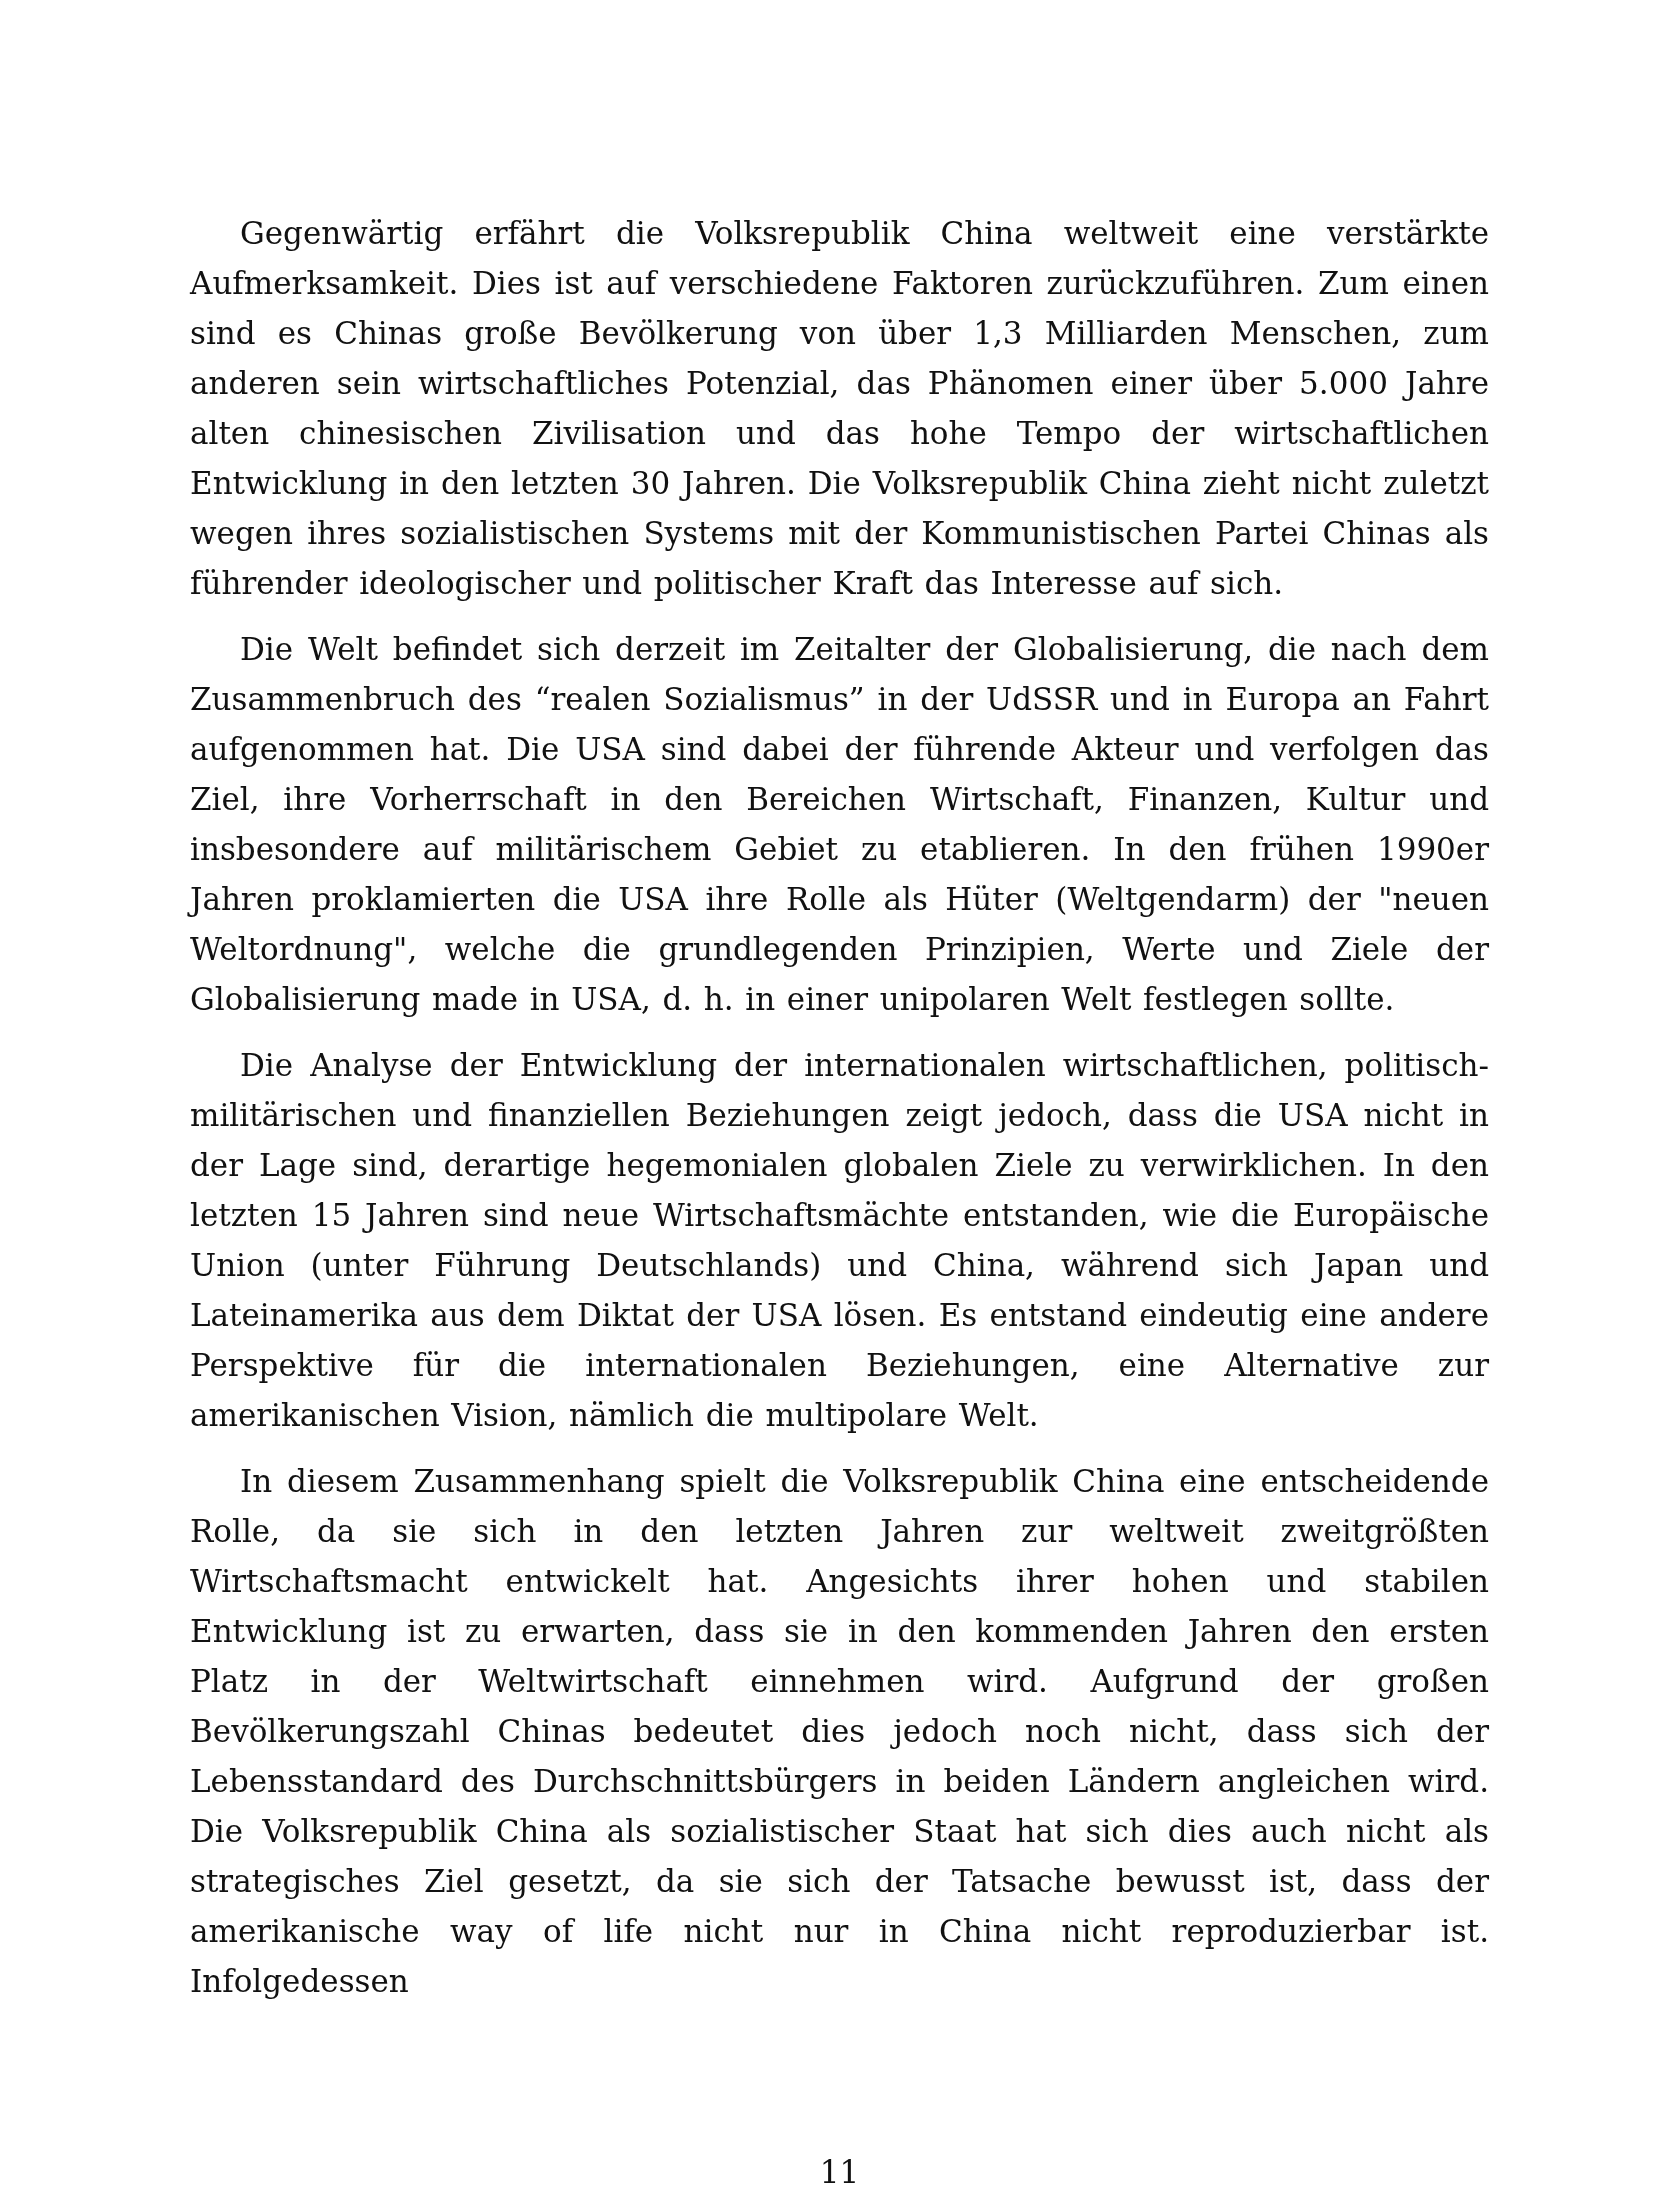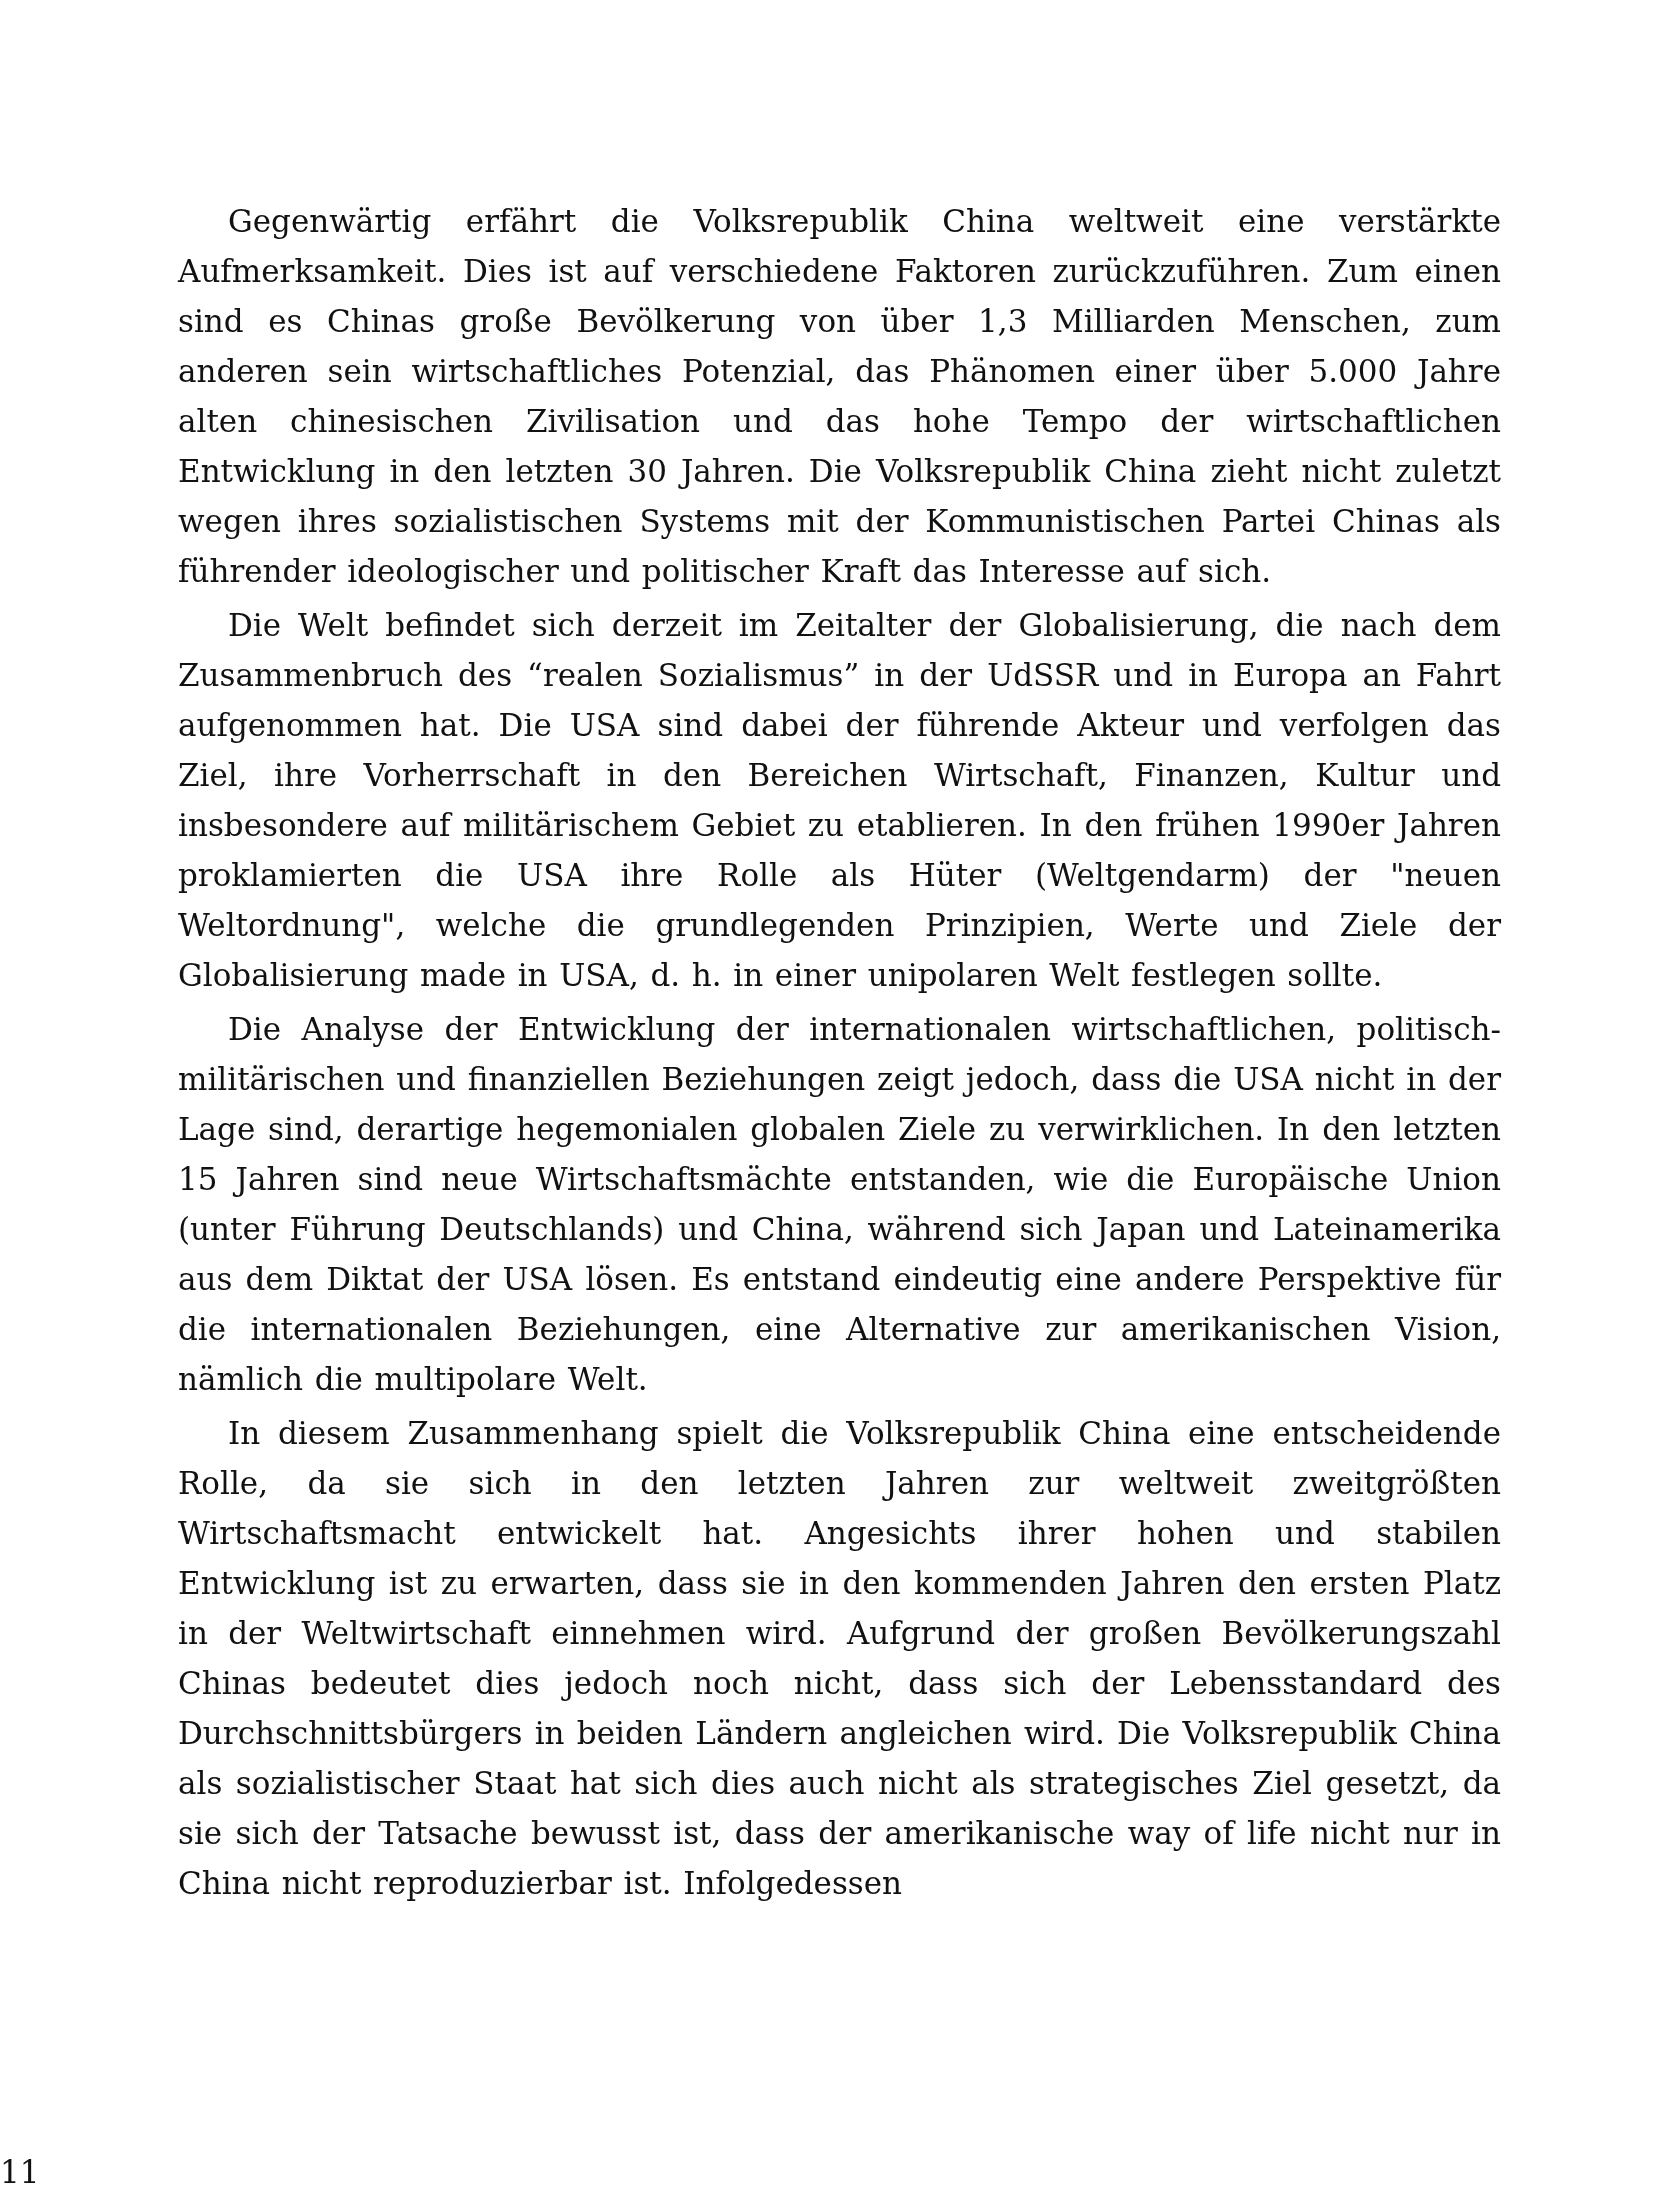--- a/index.html
+++ b/index.html
@@ -25,30 +25,31 @@
     font-size: 46px;
     font-weight: 700;
     margin: 0 0 78px 0;
     letter-spacing: 0.4px;
   }
   .body-text p {
     font-size: 31px;
     line-height: 50px;
     text-align: justify;
     text-indent: 50px;
-    margin: 4px;
+    margin: 16px;
     word-spacing: 1.8px;
     hyphens: auto;
     -webkit-hyphens: auto;
   }
   .page-number {
     position: absolute;
     left: 0;
     right: 0;
     top: 2154px;
+    text-align: center;
     font-size: 31px;
     color: #111111;
   }
 </style>
 </head>
 <body>
 
 <main class="page">
   <section class="body-text">
     <p>Gegenwärtig erfährt die Volksrepublik China weltweit eine verstärkte Aufmerksamkeit. Dies ist auf verschiedene Faktoren zurückzuführen. Zum einen sind es Chinas große Bevölkerung von über 1,3 Milliarden Menschen, zum anderen sein wirtschaftliches Potenzial, das Phänomen einer über 5.000 Jahre alten chinesischen Zivilisation und das hohe Tempo der wirtschaftlichen Entwicklung in den letzten 30 Jahren. Die Volksrepublik China zieht nicht zuletzt wegen ihres sozialistischen Systems mit der Kommunistischen Partei Chinas als führender ideologischer und politischer Kraft das Interesse auf sich.</p>

